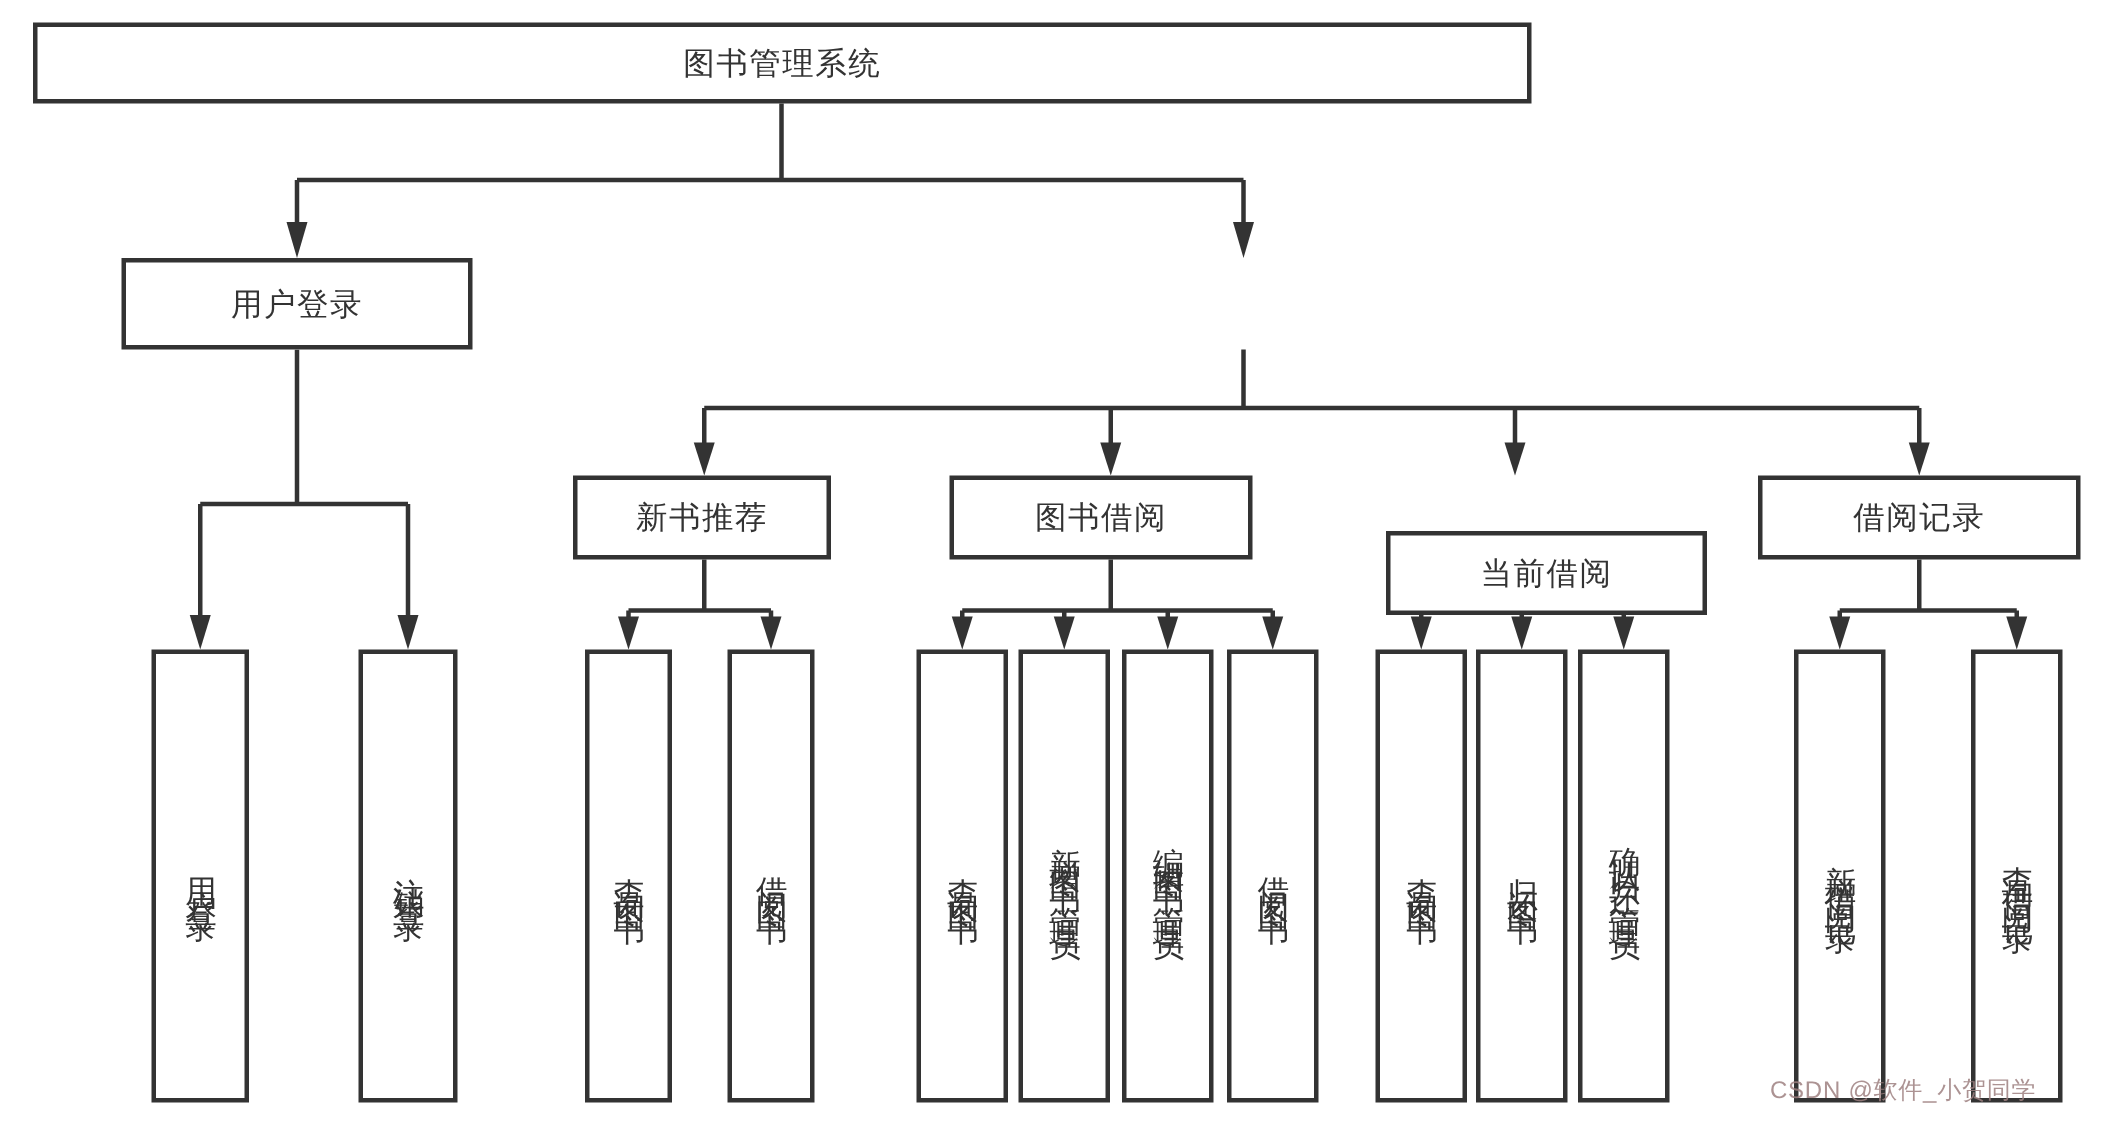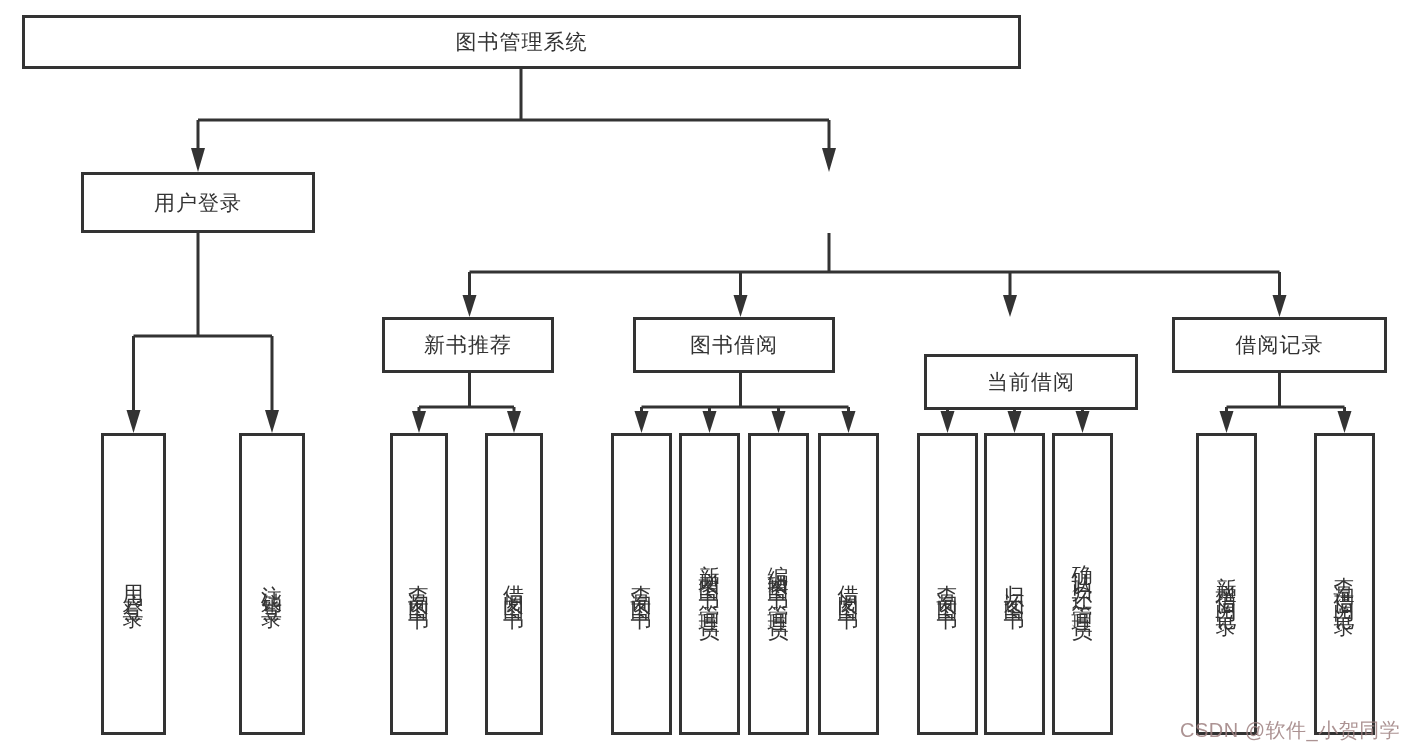--- a/index.html
+++ b/index.html
@@ -64,21 +64,21 @@
   #lf8  { left: 818px;  width: 61px; }
   #lf9  { left: 917px;  width: 61px; }
   #lf10 { left: 984px;  width: 61px; }
   #lf11 { left: 1052px; width: 61px; }
   #lf12 { left: 1196px; width: 61px; }
   #lf13 { left: 1314px; width: 61px; }
   #watermark {
     position: absolute;
     left: 1180px;
     top: 717px;
-    font-size: 20px;
+    font-size: 16px;
     color: rgba(158, 128, 128, 0.85);
     white-space: nowrap;
     z-index: 5;
     letter-spacing: 0.5px;
   }
 </style>
 </head>
 <body>
 
 <div id="stage">

